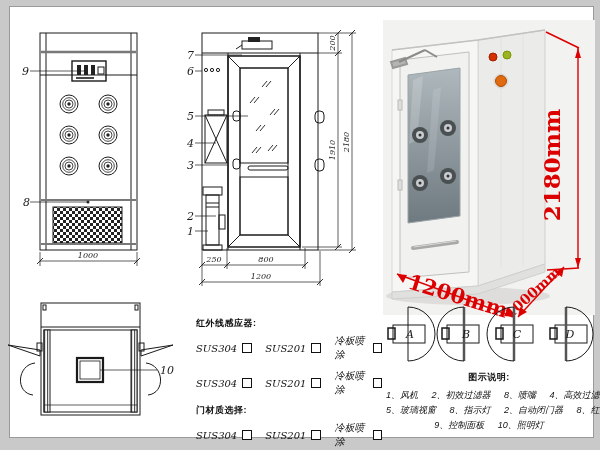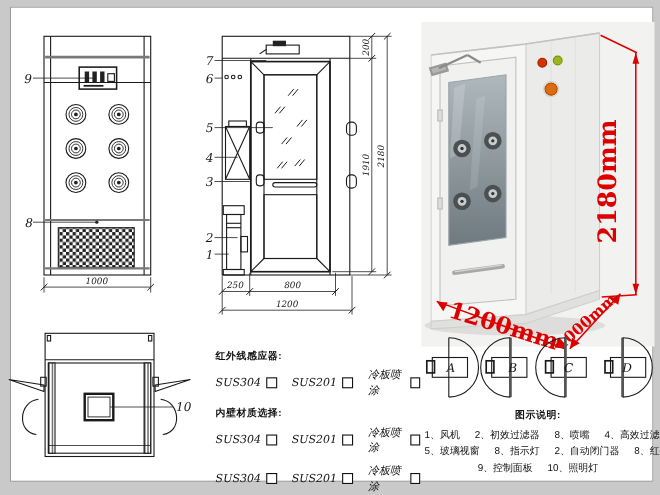--- a/index.html
+++ b/index.html
@@ -27,21 +27,21 @@
   .chk{width:8px;height:8px;border:1.4px solid #111;margin-left:5px;display:inline-block;background:#fff;}
   
   .door-opts{position:absolute;left:386px;top:302px;display:flex;gap:8px;}
   .door-opt{width:46px;height:64px;position:relative;}
   .door-opt svg{left:0;top:0;}
   .door-letter{font:italic 11px "DejaVu Serif", serif;fill:#1a1a1a;}
   
   .legend{position:absolute;left:386px;top:371px;width:206px;color:#111;text-align:center;}
   .legend-title{font-size:9px;font-weight:bold;margin:0 0 4px 0;letter-spacing:.5px;}
   .legend-row{font-size:9px;line-height:15px;white-space:nowrap;}
-  .legend-item{margin-right:11px;}
+  .legend-item{margin-right:11px;font-style:italic;}
   .legend-item:last-child{margin-right:0;}
 </style>
 </head>
 <body>
 
 <div class="page"></div>
 
 <svg style="left:0;top:25px;" width="178" height="262" viewBox="0 0 178 262">
   <defs>
     <pattern id="grille" width="6" height="6" patternUnits="userSpaceOnUse">
@@ -371,35 +371,35 @@
       </span>
     <span class="mat-opt">
         <span>SUS201</span>
         <span class="chk"></span>
       </span>
     <span class="mat-opt">
         <span>冷板喷涂</span>
         <span class="chk"></span>
       </span>
   </div>
-  <p class="mat-title">内壁材质选择:</p>
   <div class="mat-row">
     <span class="mat-opt">
         <span>SUS304</span>
         <span class="chk"></span>
       </span>
     <span class="mat-opt">
         <span>SUS201</span>
         <span class="chk"></span>
       </span>
     <span class="mat-opt">
         <span>冷板喷涂</span>
         <span class="chk"></span>
       </span>
   </div>
+  <p class="mat-title">门材质选择:</p>
   <div class="mat-row">
     <span class="mat-opt">
         <span>SUS304</span>
         <span class="chk"></span>
       </span>
     <span class="mat-opt">
         <span>SUS201</span>
         <span class="chk"></span>
       </span>
     <span class="mat-opt">

